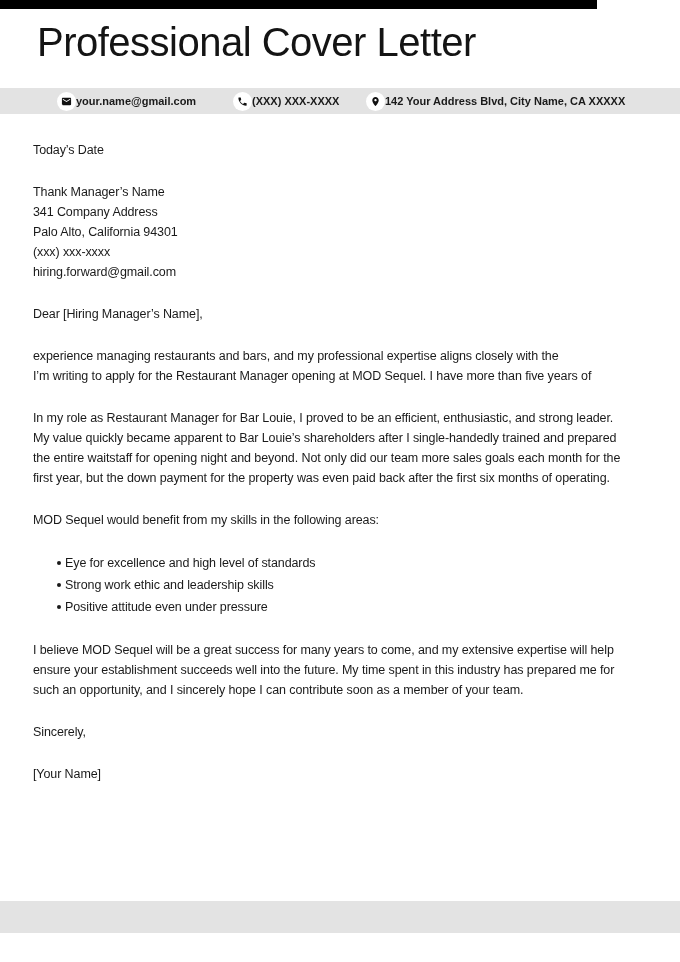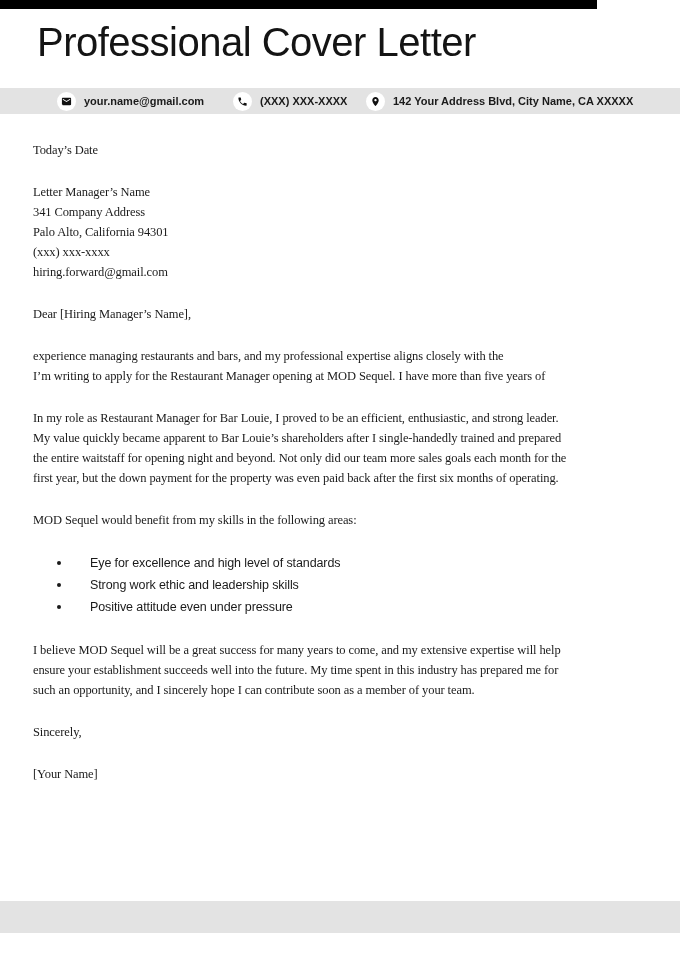--- a/index.html
+++ b/index.html
@@ -33,21 +33,21 @@
     position: absolute;
     left: 0; top: 88px;
     width: 680px; height: 26px;
     background: #e3e3e3;
   }
   .contact-item {
     position: absolute;
     top: 0; height: 26px;
     display: flex;
     align-items: center;
-    gap: 8px;
+    gap: 0;
     font-size: 11px;
     font-weight: 700;
     color: #1a1a1a;
     white-space: nowrap;
   }
   #ci-email    { left: 57px;  }
   #ci-phone    { left: 233px; }
   #ci-location { left: 366px; }
   .icon-circle {
     width: 19px; height: 19px;
@@ -60,41 +60,41 @@
   }
   .icon-circle svg { width: 11px; height: 11px; fill: #111111; display: block; }
   .letter {
     position: absolute;
     left: 33px; top: 140px;
     width: 632px;
     color: #1a1a1a;
     font-size: 12.5px;
     letter-spacing: -0.1px;
   }
-  .block { margin: 0 0 22px 0; padding: 0; font-family: Liberation Serif, serif; }
+  .block { margin: 0 0 22px 0; padding: 0; }
   .line {
     height: 20px;
     line-height: 20px;
     white-space: nowrap;
   }
   .bullets { margin: 0 0 22px 0; }
   .bullet-row {
     height: 22px;
     display: flex;
     align-items: center;
   }
   .bullet-dot {
     width: 4px; height: 4px;
     border-radius: 50%;
     background: #1a1a1a;
     margin-left: 24px;
     flex: 0 0 auto;
   }
   .bullet-text {
-    margin-left: 29px;
+    margin-left: 4px;
     white-space: nowrap;
   }
   .footer-bar {
     position: absolute;
     left: 0; top: 901px;
     width: 680px; height: 32px;
     background: #e3e3e3;
   }
 </style>
 </head>
@@ -131,21 +131,21 @@
   </div>
 </div>
 
 <div class="letter">
 
   <div class="block">
     <div class="line">Today’s Date</div>
   </div>
 
   <div class="block">
-    <div class="line">Letter Manager’s Name</div>
+    <div class="line">Thank Manager’s Name</div>
     <div class="line">341 Company Address</div>
     <div class="line">Palo Alto, California 94301</div>
     <div class="line">(xxx) xxx-xxxx</div>
     <div class="line">hiring.forward@gmail.com</div>
   </div>
 
   <div class="block">
     <div class="line">Dear [Hiring Manager’s Name],</div>
   </div>
 

